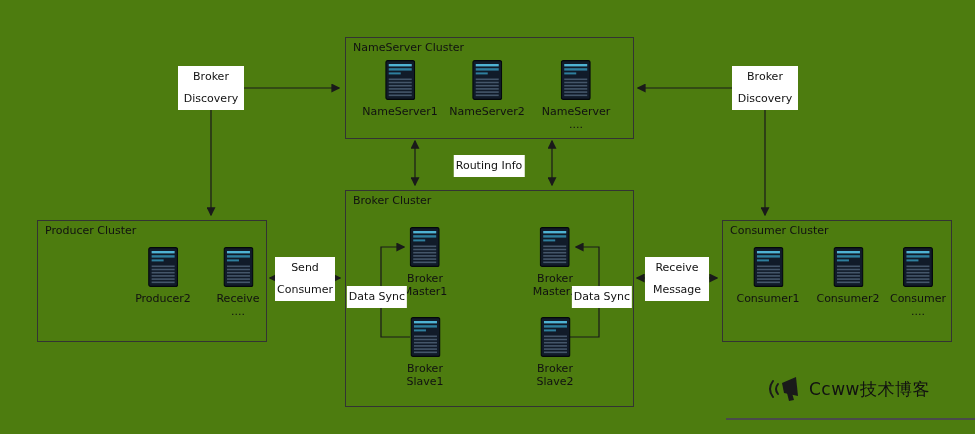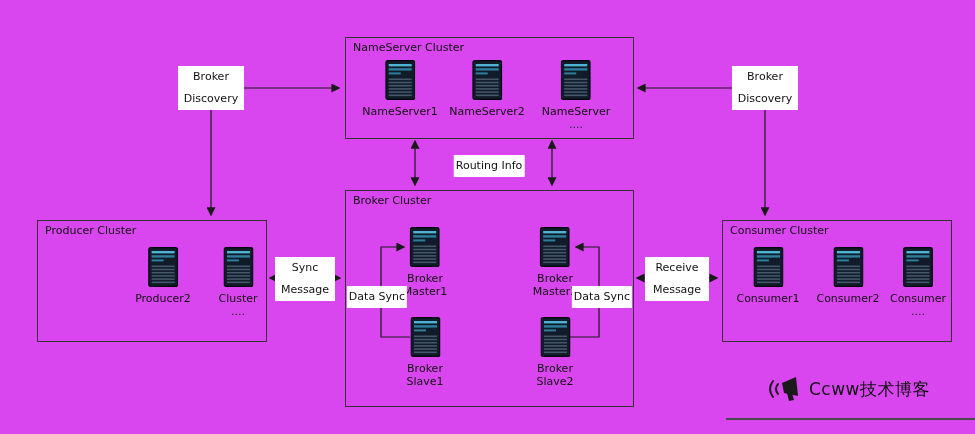--- a/index.html
+++ b/index.html
@@ -2,21 +2,21 @@
 <html style="--line: #1a1a1a; --box-border: #333333; --text: #111111; --server-body: #111b29; --server-edge: #04070c; --server-led: #4fb3d4; --server-led-dim: #2e7f9e; --server-slot: #44566a;"><head>
 <meta charset="utf-8">
 <style>
   :root{
     --line:#1a1a1a; --box-border:#333333; --text:#111111;
     --server-body:#111b29; --server-edge:#04070c;
     --server-led:#4fb3d4; --server-led-dim:#2e7f9e; --server-slot:#44566a;
   }
   html,body{margin:0;padding:0;background:#ffffff;}
   .canvas{
-    position:relative; width:975px; height:434px; background:#d946ef;
+    position:relative; width:975px; height:434px; background:#4d7c0f;
     font-family:"DejaVu Sans","Liberation Sans",sans-serif; overflow:hidden;
   }
   .box{
     position:absolute; border:1px solid var(--box-border,#333); background:transparent; z-index:1;
   }
   .btitle{
     position:absolute; top:3px; left:7px; font-size:11px; color:var(--text,#111); white-space:nowrap;
   }
   .node{
     position:absolute; transform:translateX(-50%);
@@ -158,21 +158,21 @@
     <svg class="server" width="30" height="40" viewBox="0 0 30 40">
         <use href="#srv"></use>
       </svg>
     <span class="nlabel">Producer2</span>
     <span class="nlabel"></span>
   </div>
   <div class="node" style="left:238px;top:247px">
     <svg class="server" width="30" height="40" viewBox="0 0 30 40">
         <use href="#srv"></use>
       </svg>
-    <span class="nlabel">Cluster</span>
+    <span class="nlabel">Receive</span>
     <span class="nlabel">....</span>
   </div>
 
   <div class="node" style="left:768px;top:247px">
     <svg class="server" width="30" height="40" viewBox="0 0 30 40">
         <use href="#srv"></use>
       </svg>
     <span class="nlabel">Consumer1</span>
     <span class="nlabel"></span>
   </div>
@@ -187,21 +187,21 @@
     <svg class="server" width="30" height="40" viewBox="0 0 30 40">
         <use href="#srv"></use>
       </svg>
     <span class="nlabel">Consumer</span>
     <span class="nlabel">....</span>
   </div>
 
   <div class="alabel" style="left:211px;top:88px;width:62px">Broker Discovery</div>
   <div class="alabel" style="left:765px;top:88px;width:62px">Broker Discovery</div>
   <div class="alabel nw" style="left:489px;top:166px">Routing Info</div>
-  <div class="alabel" style="left:305px;top:279px;width:56px">Sync Message</div>
+  <div class="alabel" style="left:305px;top:279px;width:56px">Send Consumer</div>
   <div class="alabel" style="left:677px;top:279px;width:60px">Receive Message</div>
   <div class="alabel nw" style="left:377px;top:297px">Data Sync</div>
   <div class="alabel nw" style="left:602px;top:297px">Data Sync</div>
 
   <div class="watermark">
     <svg width="38" height="34" viewBox="0 0 38 34">
       <path class="wk" d="M7 9 Q1 17 7 25"></path>
       <path class="wk" d="M12 12 Q8 17 12 22"></path>
       <path class="wfill" d="M16 11 L30 5 L32 24 L18 21 Z"></path>
       <path class="wfill" d="M21 21 l2 8 5 -1 -2 -7 z"></path>

